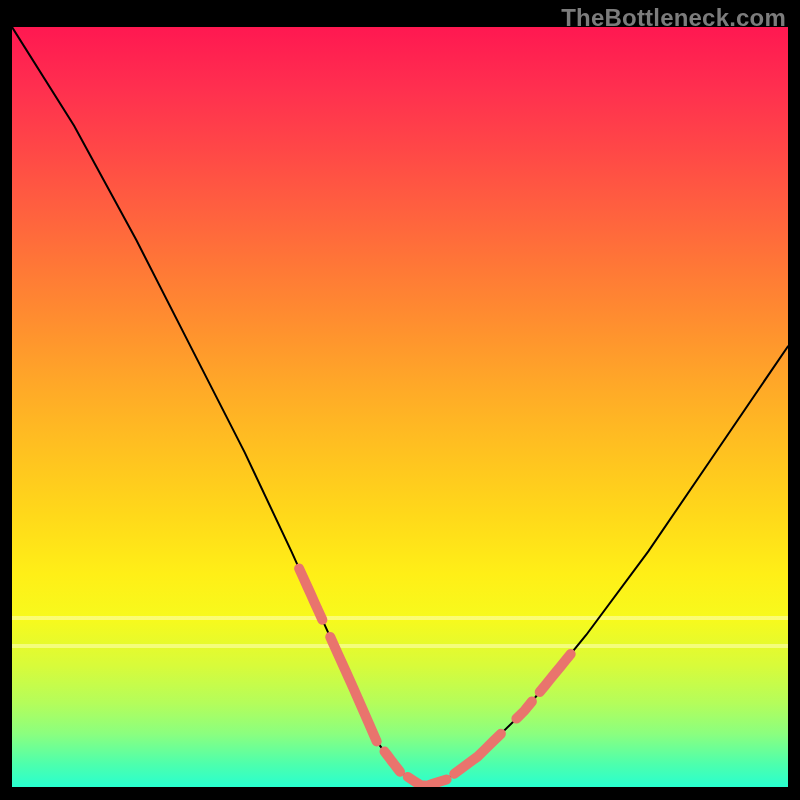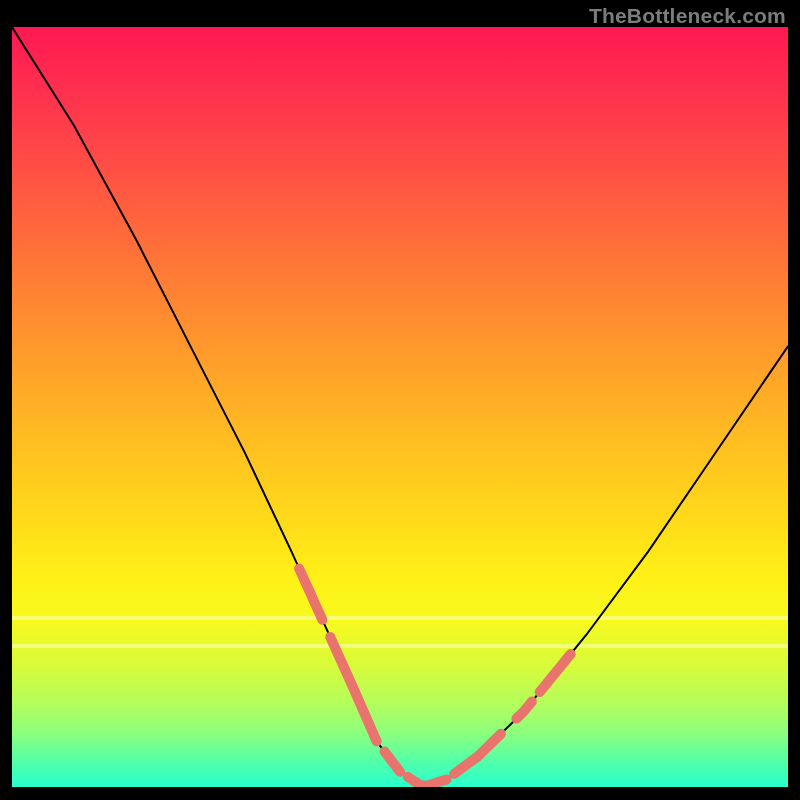--- a/index.html
+++ b/index.html
@@ -16,21 +16,21 @@
     left: 0;
     width: 800px;
     height: 800px;
     background: #000;
   }
   .watermark {
     position: absolute;
     top: 4px;
     right: 14px;
     font-family: Arial, Helvetica, sans-serif;
-    font-size: 21px;
+    font-size: 24px;
     font-weight: 600;
     color: #7c7c7c;
     letter-spacing: 0.2px;
   }
   .plot {
     position: absolute;
     top: 27px;
     left: 12px;
     width: 776px;
     height: 760px;

